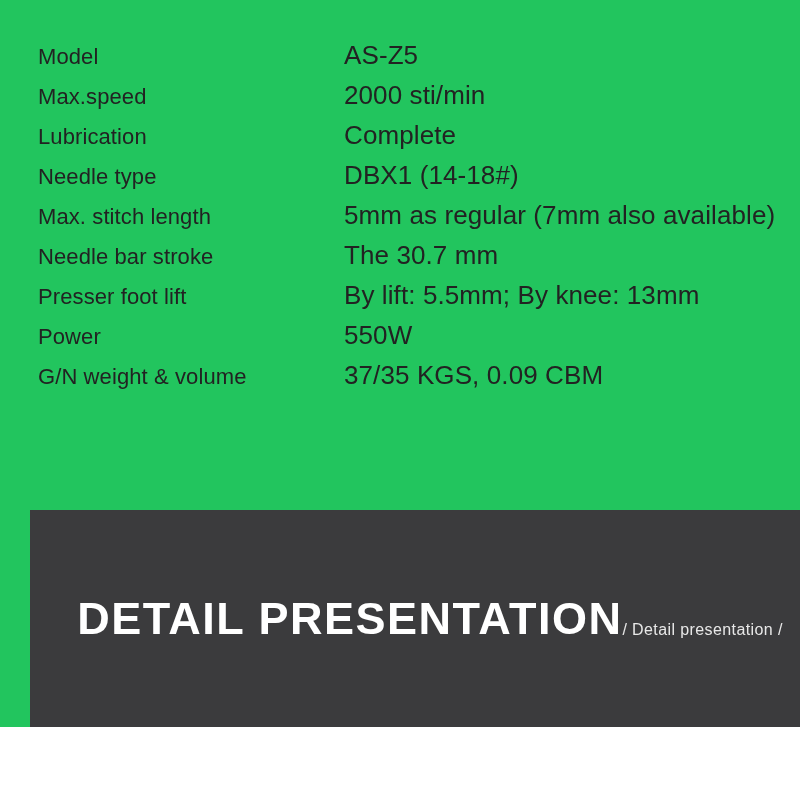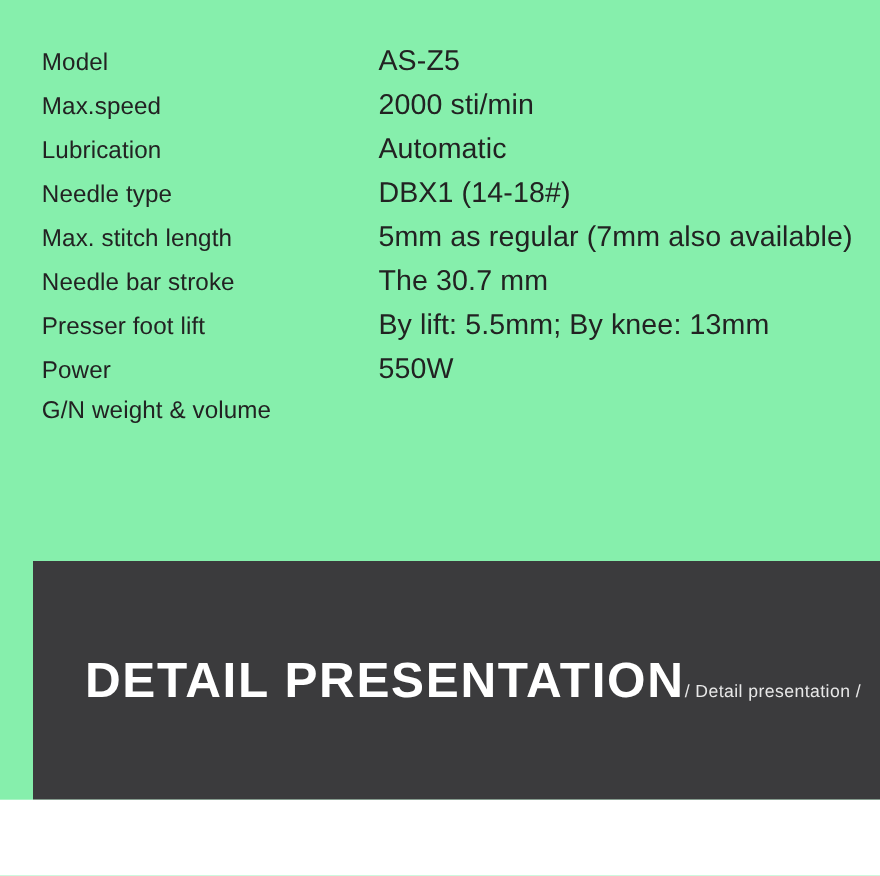--- a/index.html
+++ b/index.html
@@ -10,21 +10,21 @@
     width: 800px;
     height: 796px;
     background: #ffffff;
     font-family: "Liberation Sans", sans-serif;
     overflow: hidden;
   }
   .page {
     position: relative;
     width: 800px;
     height: 796px;
-    background: #86efac;
+    background: #22c55e;
   }
   
   .spec-table {
     position: absolute;
     top: 40px;
     left: 38px;
     width: 746px;
   }
   .spec-row {
     display: flex;
@@ -96,21 +96,21 @@
       <div class="spec-value">AS-Z5</div>
     </div>
 
     <div class="spec-row">
       <div class="spec-label">Max.speed</div>
       <div class="spec-value">2000 sti/min</div>
     </div>
 
     <div class="spec-row">
       <div class="spec-label">Lubrication</div>
-      <div class="spec-value">Automatic</div>
+      <div class="spec-value">Complete</div>
     </div>
 
     <div class="spec-row">
       <div class="spec-label">Needle type</div>
       <div class="spec-value">DBX1 (14-18#)</div>
     </div>
 
     <div class="spec-row">
       <div class="spec-label">Max. stitch length</div>
       <div class="spec-value">5mm as regular (7mm also available)</div>
@@ -126,20 +126,21 @@
       <div class="spec-value">By lift: 5.5mm; By knee: 13mm</div>
     </div>
 
     <div class="spec-row">
       <div class="spec-label">Power</div>
       <div class="spec-value">550W</div>
     </div>
 
     <div class="spec-row">
       <div class="spec-label">G/N weight &amp; volume</div>
+      <div class="spec-value">37/35 KGS, 0.09 CBM</div>
     </div>
 
 
   </div>
 
   <div class="banner">
     <div class="banner-title">DETAIL PRESENTATION</div>
     <div class="banner-subtitle">/ Detail presentation /</div>
   </div>
 

